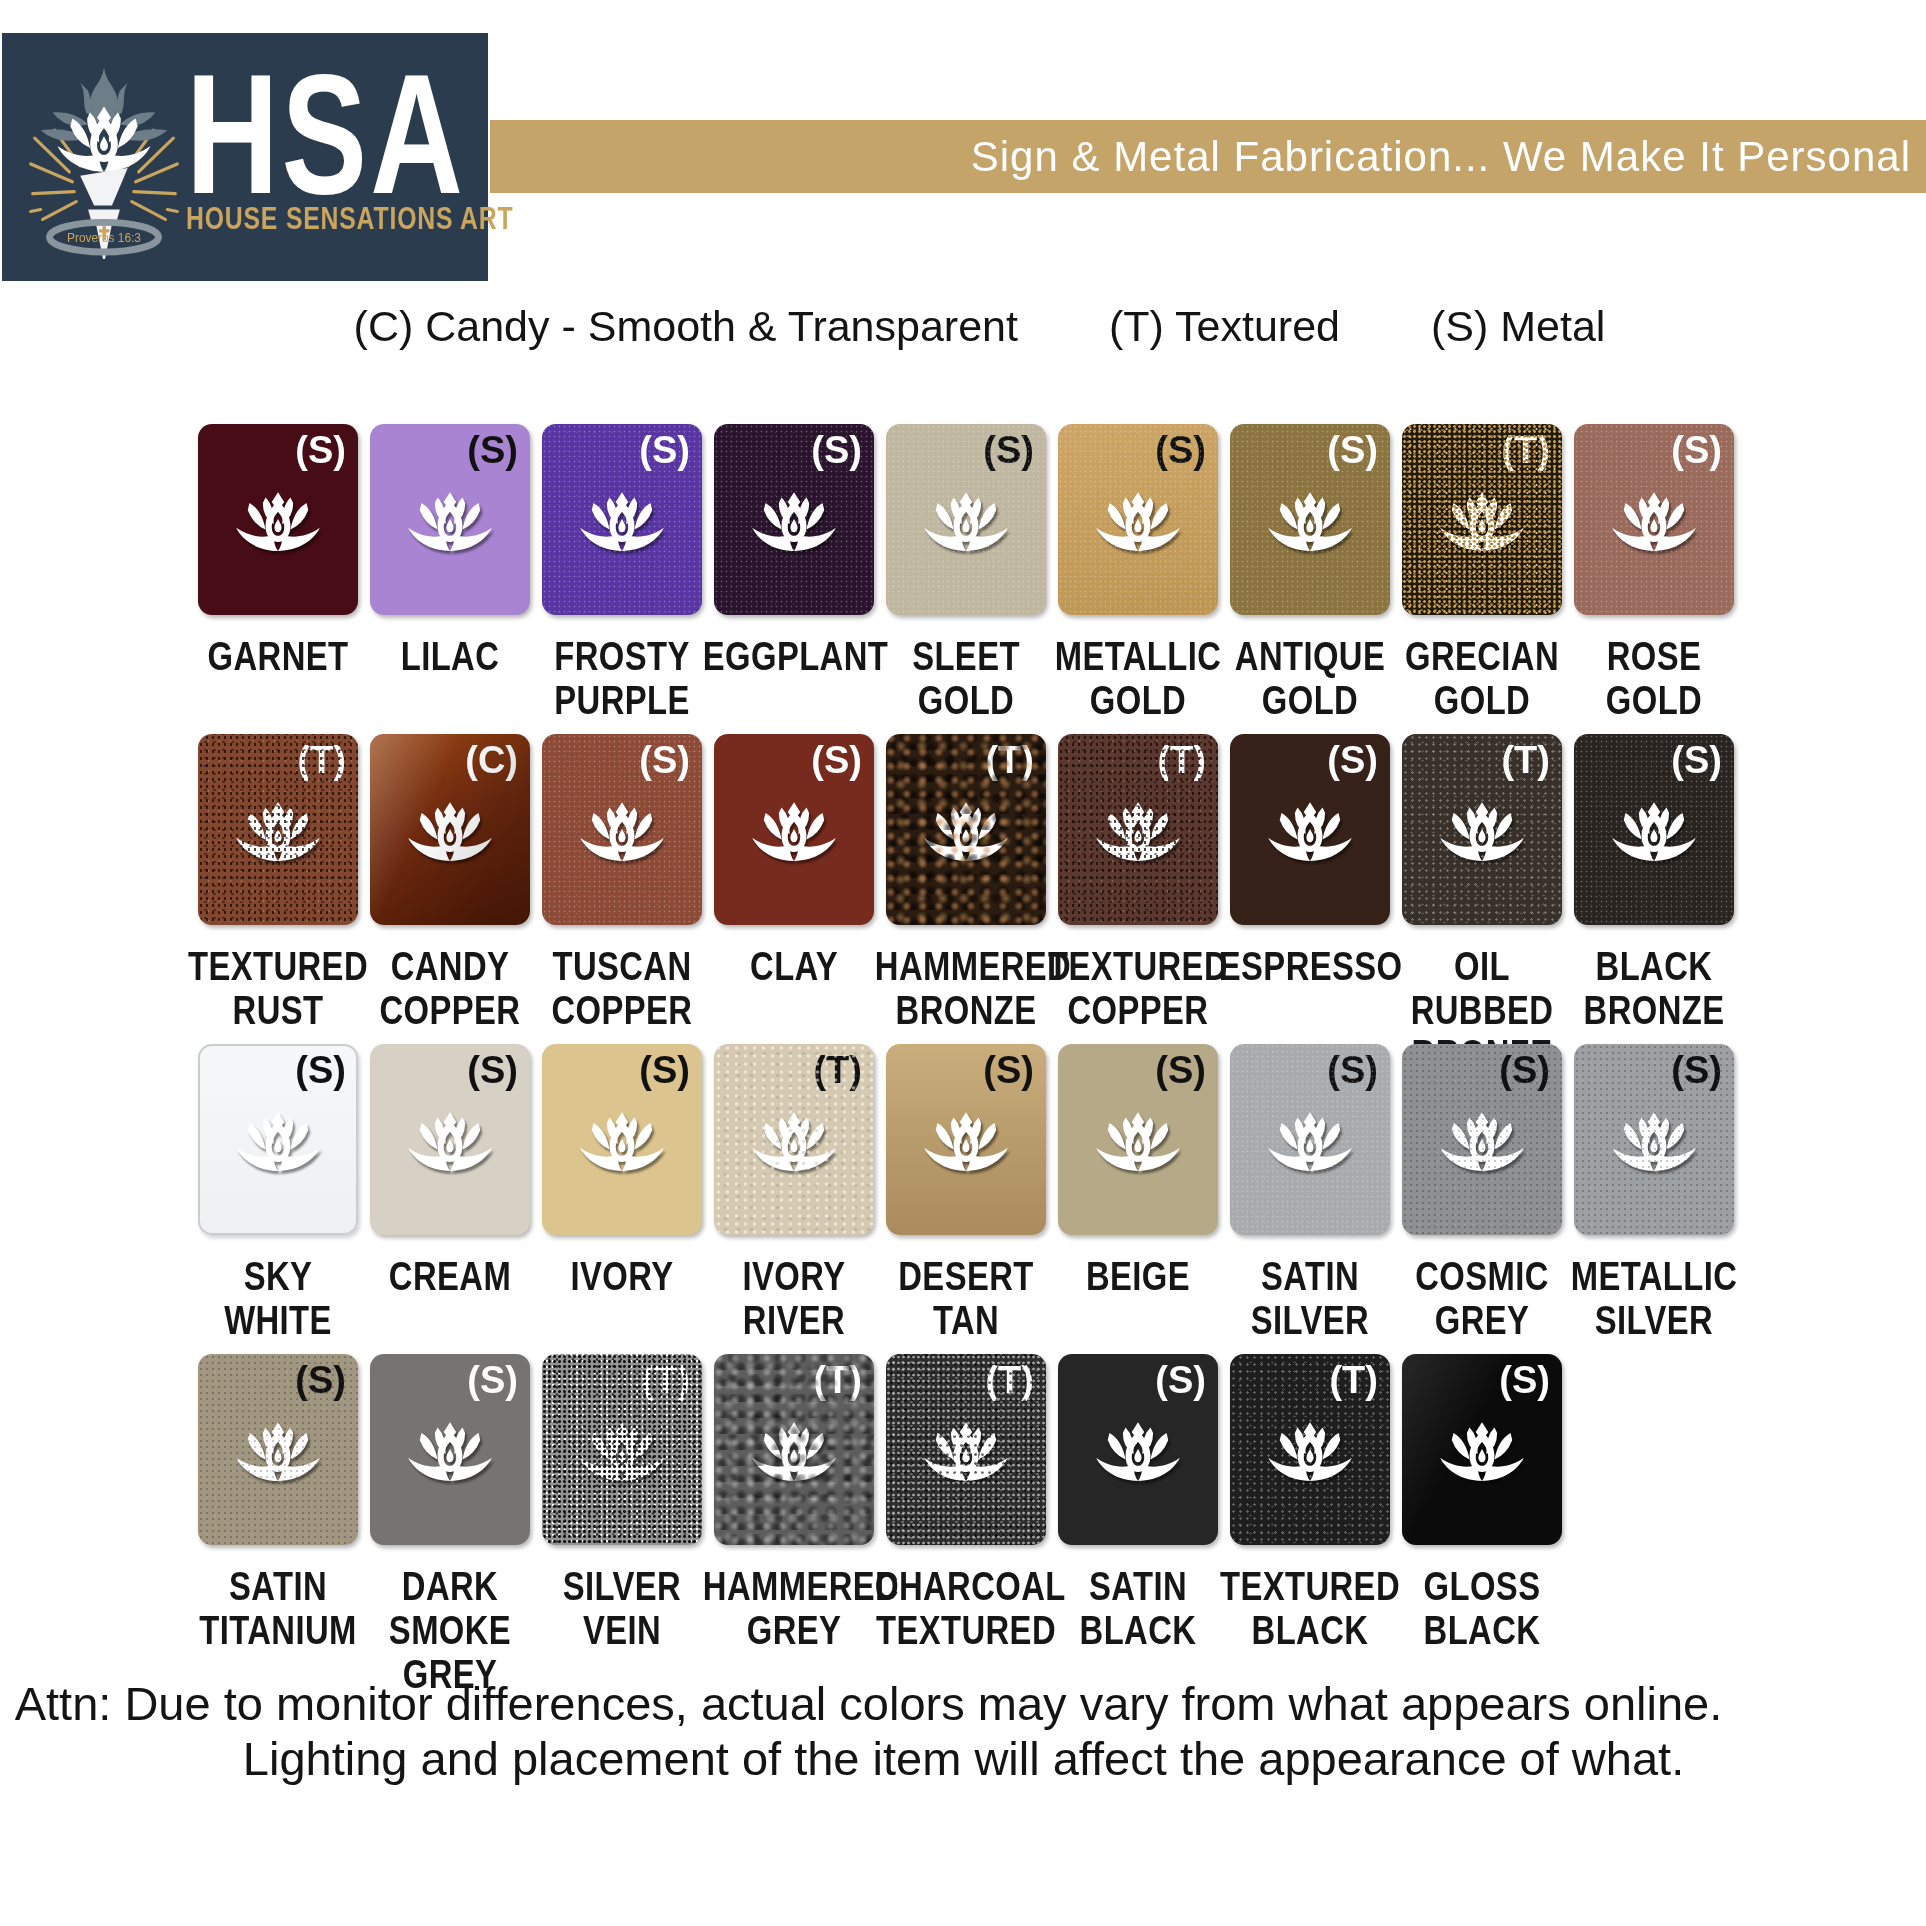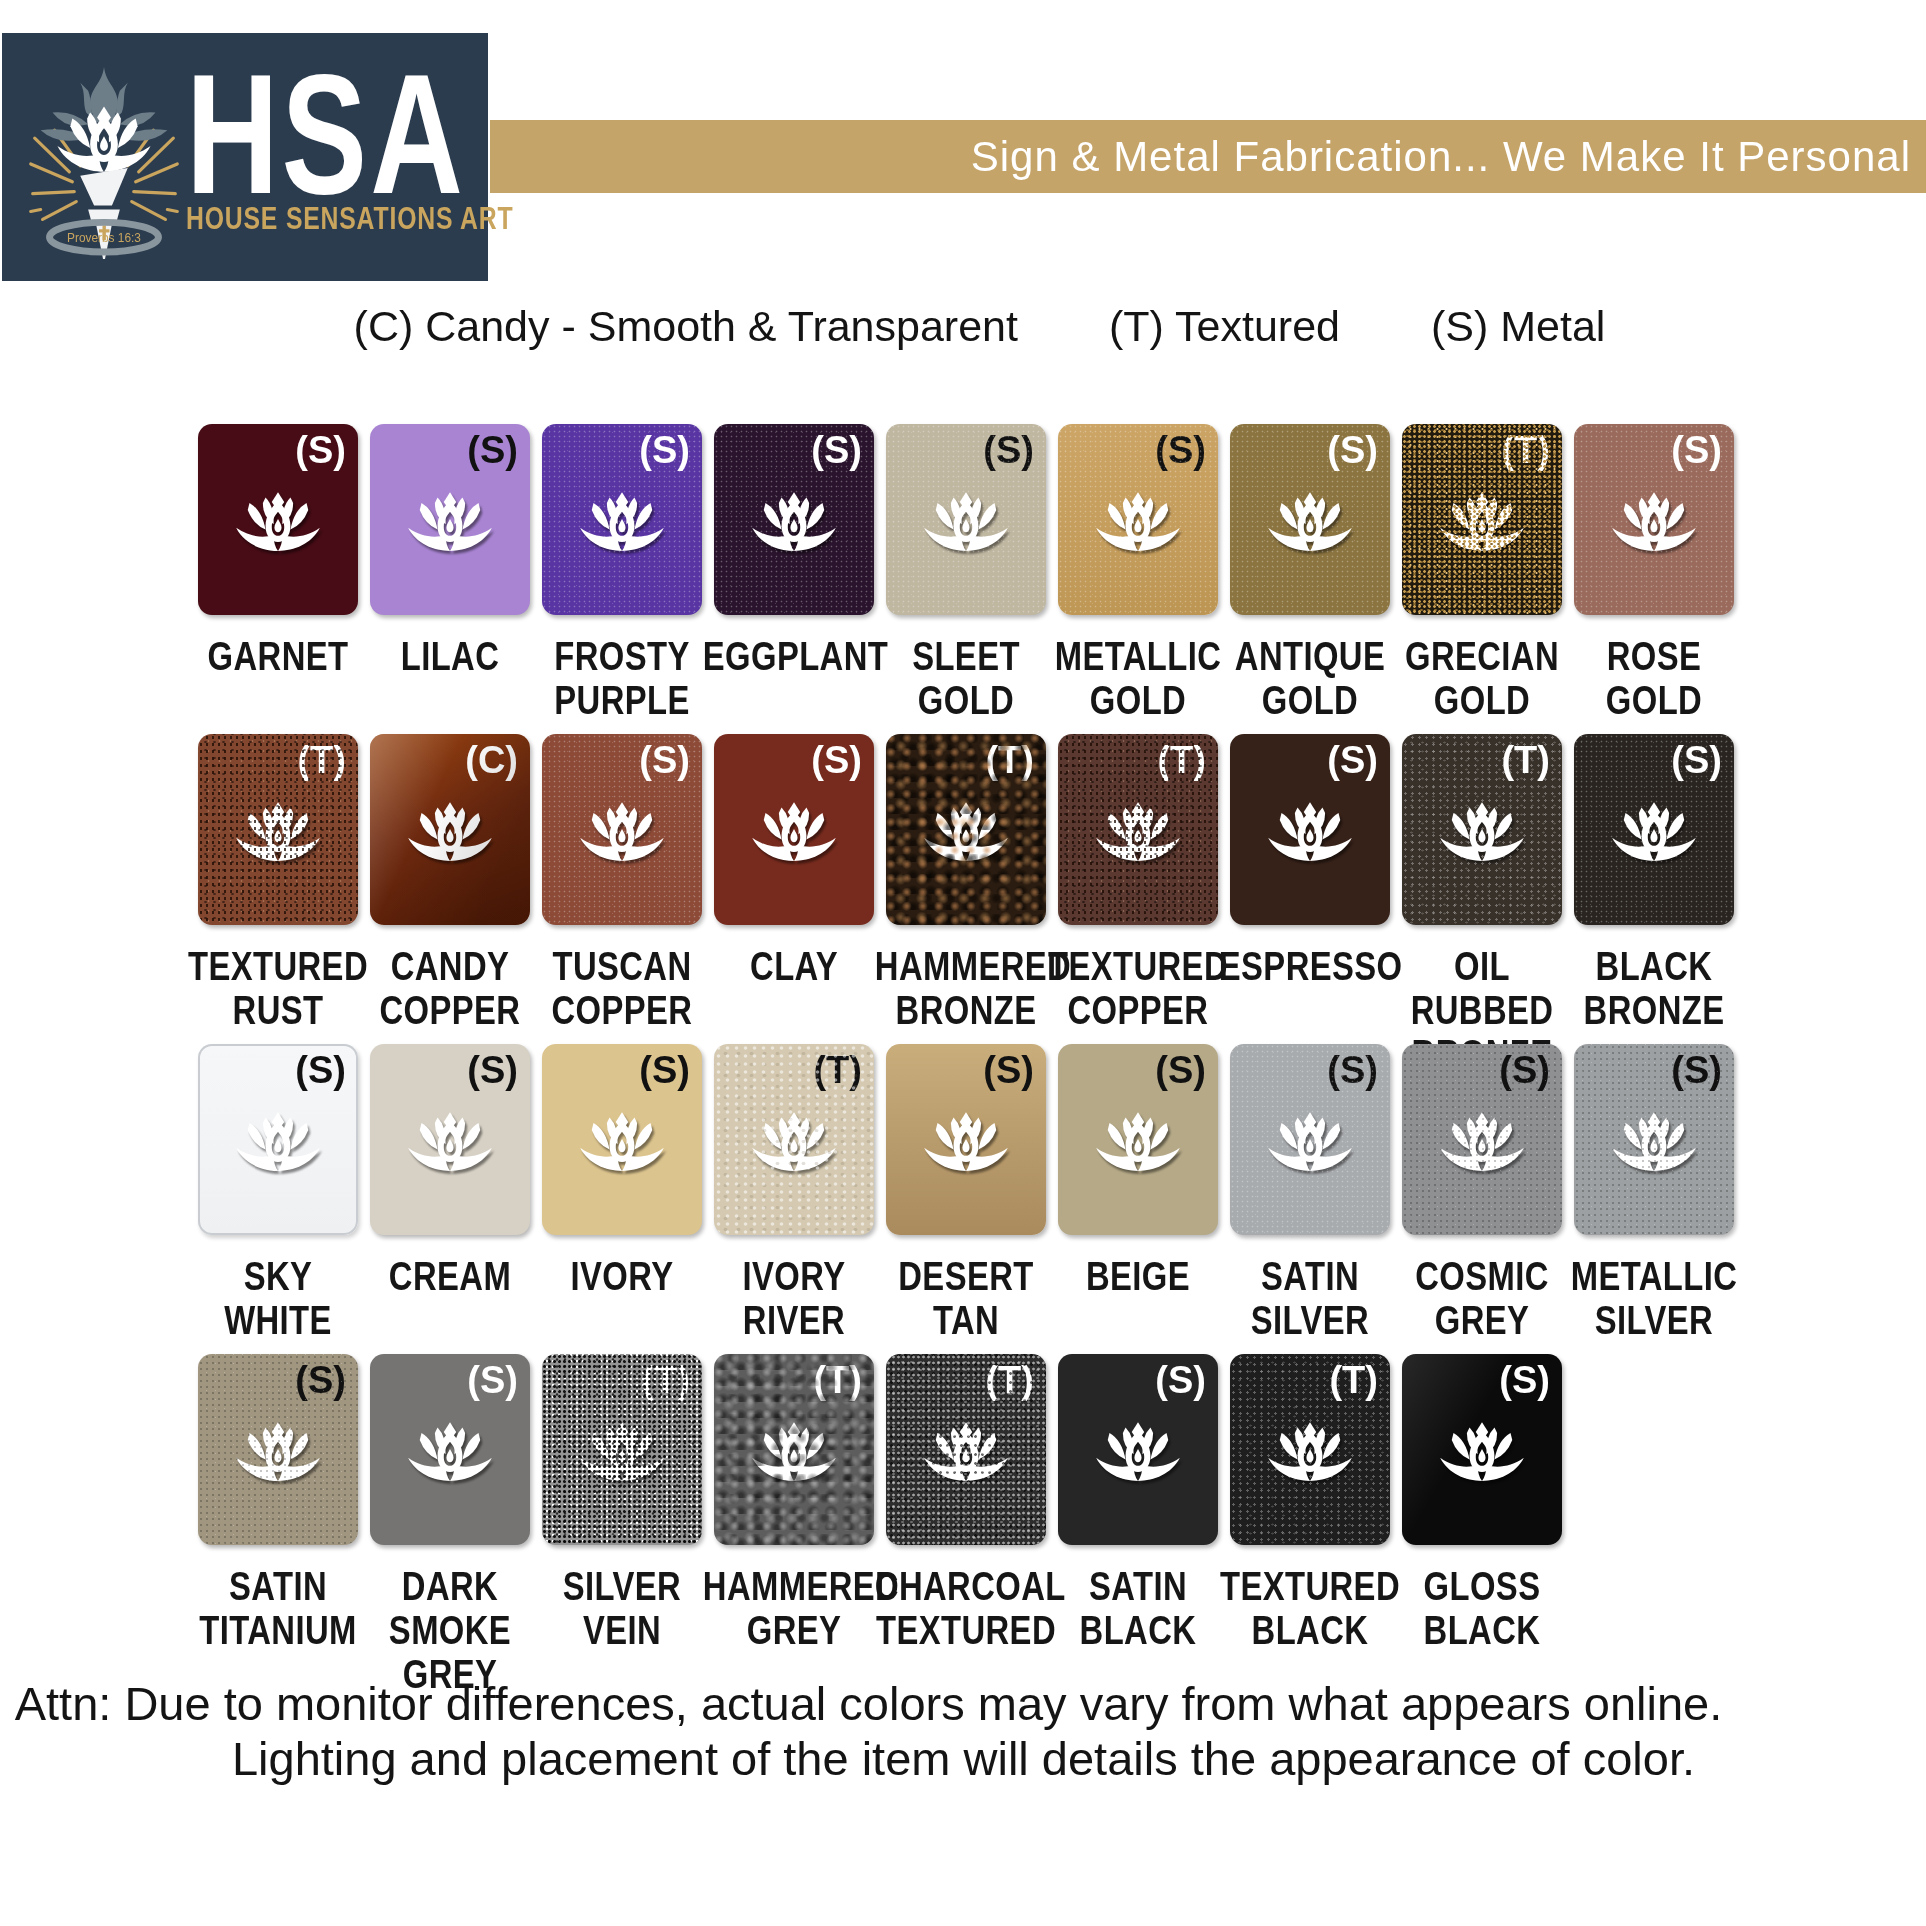--- a/index.html
+++ b/index.html
@@ -541,16 +541,16 @@
         <svg class="lotus" viewBox="0 0 100 68">
           <use href="#lotus-sym"></use>
         </svg>
       </div>
       <div class="name">GLOSS
 BLACK</div>
     </div>
   </div>
 
   <div class="foot1">Attn: Due to monitor differences, actual colors may vary from what appears online.</div>
-  <div class="foot2">Lighting and placement of the item will details the appearance of color.</div>
+  <div class="foot2">Lighting and placement of the item will affect the appearance of what.</div>
 
 </div>
 
 
 </body></html>

